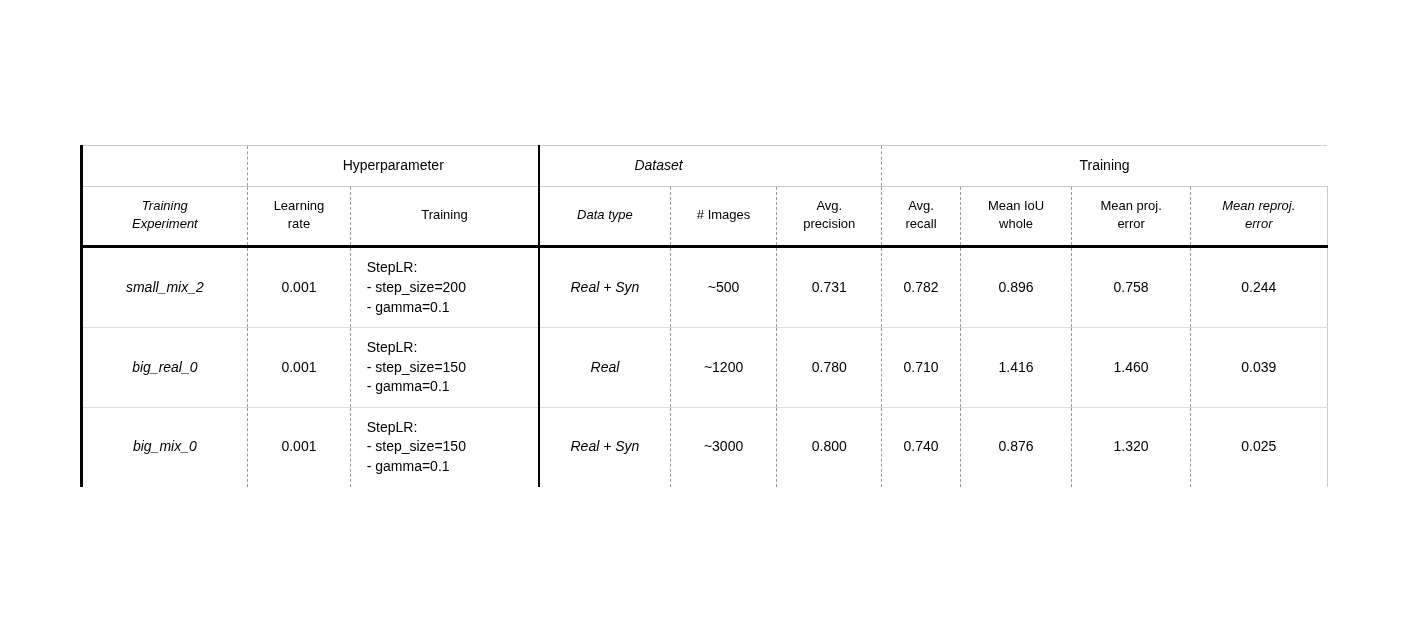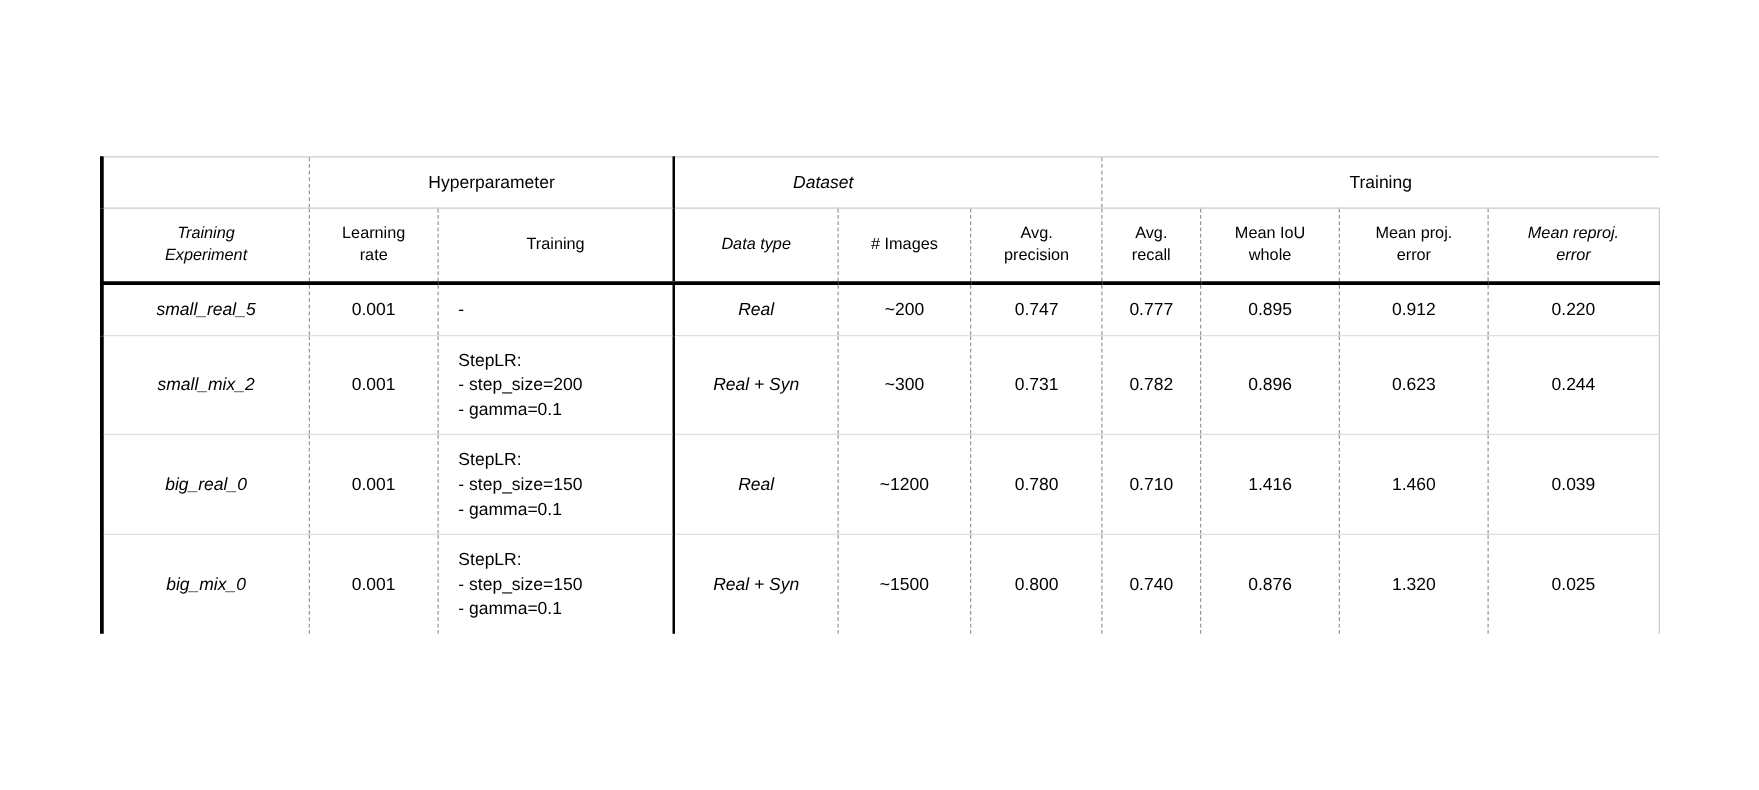--- a/index.html
+++ b/index.html
@@ -113,62 +113,50 @@
 recall</th>
         <th class="dashed-left" style="white-space:pre-line;">Mean IoU
 whole</th>
         <th class="dashed-left" style="white-space:pre-line;">Mean proj.
 error</th>
         <th class="dashed-left col-last" style="white-space:pre-line;font-style:italic;">Mean reproj.
 error</th>
       </tr>
     </thead>
     <tbody id="table-body">
-    <tr class="data-row">
-          <td class="col-training">small_real_5</td>
-          <td class="dashed-left">0.001</td>
-          <td class="dashed-left optimizer-text">-</td>
-          <td class="solid-left">Real</td>
-          <td class="dashed-left">~200</td>
-          <td class="dashed-left">0.747</td>
-          <td class="dashed-left">0.777</td>
-          <td class="dashed-left">0.895</td>
-          <td class="dashed-left">0.912</td>
-          <td class="dashed-left col-last">0.220</td>
-        </tr>
         <tr class="data-row">
           <td class="col-training">small_mix_2</td>
           <td class="dashed-left">0.001</td>
           <td class="dashed-left optimizer-text">StepLR:<br>- step_size=200<br>- gamma=0.1</td>
           <td class="solid-left">Real + Syn</td>
-          <td class="dashed-left">~300</td>
+          <td class="dashed-left">~500</td>
           <td class="dashed-left">0.731</td>
           <td class="dashed-left">0.782</td>
           <td class="dashed-left">0.896</td>
-          <td class="dashed-left">0.623</td>
+          <td class="dashed-left">0.758</td>
           <td class="dashed-left col-last">0.244</td>
         </tr>
         <tr class="data-row">
           <td class="col-training">big_real_0</td>
           <td class="dashed-left">0.001</td>
           <td class="dashed-left optimizer-text">StepLR:<br>- step_size=150<br>- gamma=0.1</td>
           <td class="solid-left">Real</td>
           <td class="dashed-left">~1200</td>
           <td class="dashed-left">0.780</td>
           <td class="dashed-left">0.710</td>
           <td class="dashed-left">1.416</td>
           <td class="dashed-left">1.460</td>
           <td class="dashed-left col-last">0.039</td>
         </tr>
         <tr class="data-row last-row">
           <td class="col-training">big_mix_0</td>
           <td class="dashed-left">0.001</td>
           <td class="dashed-left optimizer-text">StepLR:<br>- step_size=150<br>- gamma=0.1</td>
           <td class="solid-left">Real + Syn</td>
-          <td class="dashed-left">~1500</td>
+          <td class="dashed-left">~3000</td>
           <td class="dashed-left">0.800</td>
           <td class="dashed-left">0.740</td>
           <td class="dashed-left">0.876</td>
           <td class="dashed-left">1.320</td>
           <td class="dashed-left col-last">0.025</td>
         </tr>
       </tbody>
   </table>
 </div>
 

